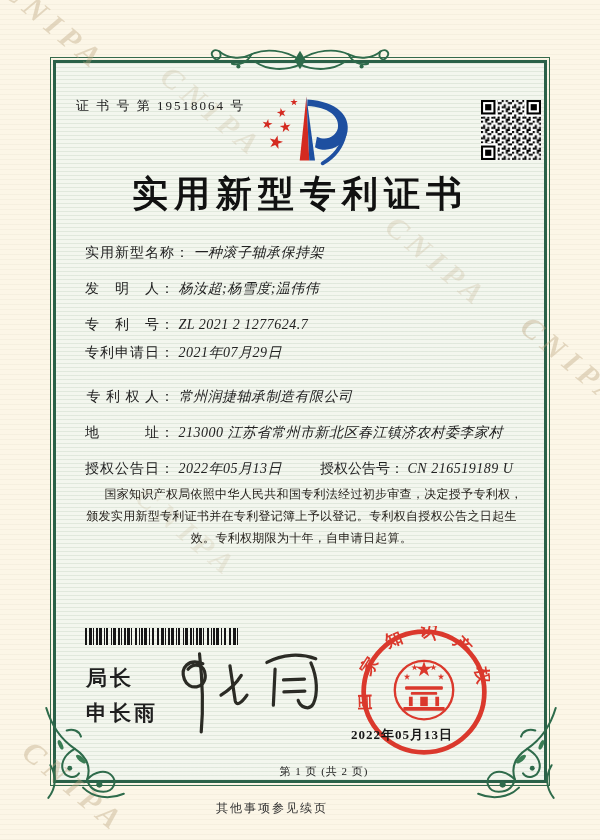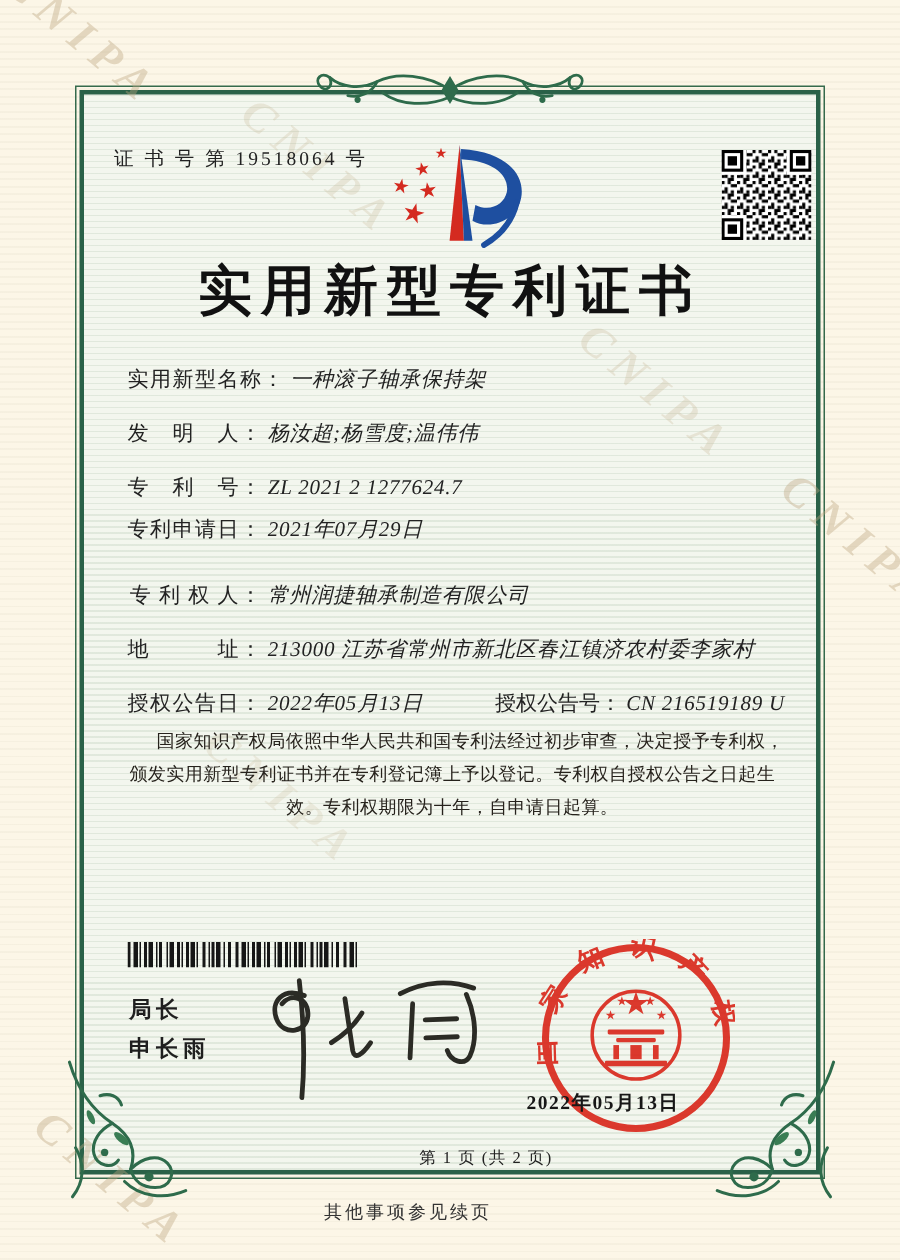--- a/index.html
+++ b/index.html
@@ -18,27 +18,27 @@
   .content{position:absolute;inset:0;z-index:2;}
   .cert-no{position:absolute;left:76px;top:97px;font-size:13px;letter-spacing:2px;color:#222;}
   .logo{position:absolute;left:252px;top:90px;}
   .qr{position:absolute;left:481px;top:100px;}
   .title{position:absolute;left:50px;top:170px;width:500px;text-align:center;
     font-size:36px;font-weight:bold;letter-spacing:6px;color:#111;}
   .fields{position:absolute;left:85px;top:244px;width:440px;font-size:14px;color:#222;}
   .frow{position:absolute;left:0;white-space:nowrap;}
   .flabel{display:inline-block;min-width:90px;letter-spacing:1px;}
   .fvalue{letter-spacing:0.5px;font-style:italic;}
-  .frow2b{position:absolute;left:245px;white-space:nowrap;}
+  .frow2b{position:absolute;left:235px;white-space:nowrap;}
   .body-text{position:absolute;left:78px;top:483px;width:447px;font-size:12px;
     line-height:22px;color:#26221c;letter-spacing:0.3px;text-align:center;}
   .body-text p{margin:0;text-indent:2em;}
   .barcode{position:absolute;left:85px;top:628px;}
   .signoff{position:absolute;left:86px;top:664px;font-family:"Liberation Sans","DejaVu Sans",sans-serif;
-    font-size:15px;font-weight:600;color:#1f1f1f;}
+    font-size:21px;font-weight:600;color:#1f1f1f;}
   .signoff div{margin-bottom:7px;letter-spacing:3px;}
   .signature{position:absolute;left:172px;top:648px;transform:rotate(-2deg);}
   .seal{position:absolute;left:358px;top:626px;opacity:0.92;z-index:3;}
   .seal-date{position:absolute;left:351px;top:726px;font-size:13px;font-weight:bold;
     letter-spacing:1px;color:#171717;z-index:4;}
   .page-num{position:absolute;left:50px;top:764px;width:548px;text-align:center;
     font-size:11px;letter-spacing:1px;color:#222;}
   .cont-note{position:absolute;left:0;top:800px;width:544px;text-align:center;
     font-size:12px;letter-spacing:2px;color:#333;}
   .orn-top{position:absolute;left:205px;top:46px;z-index:2;}

